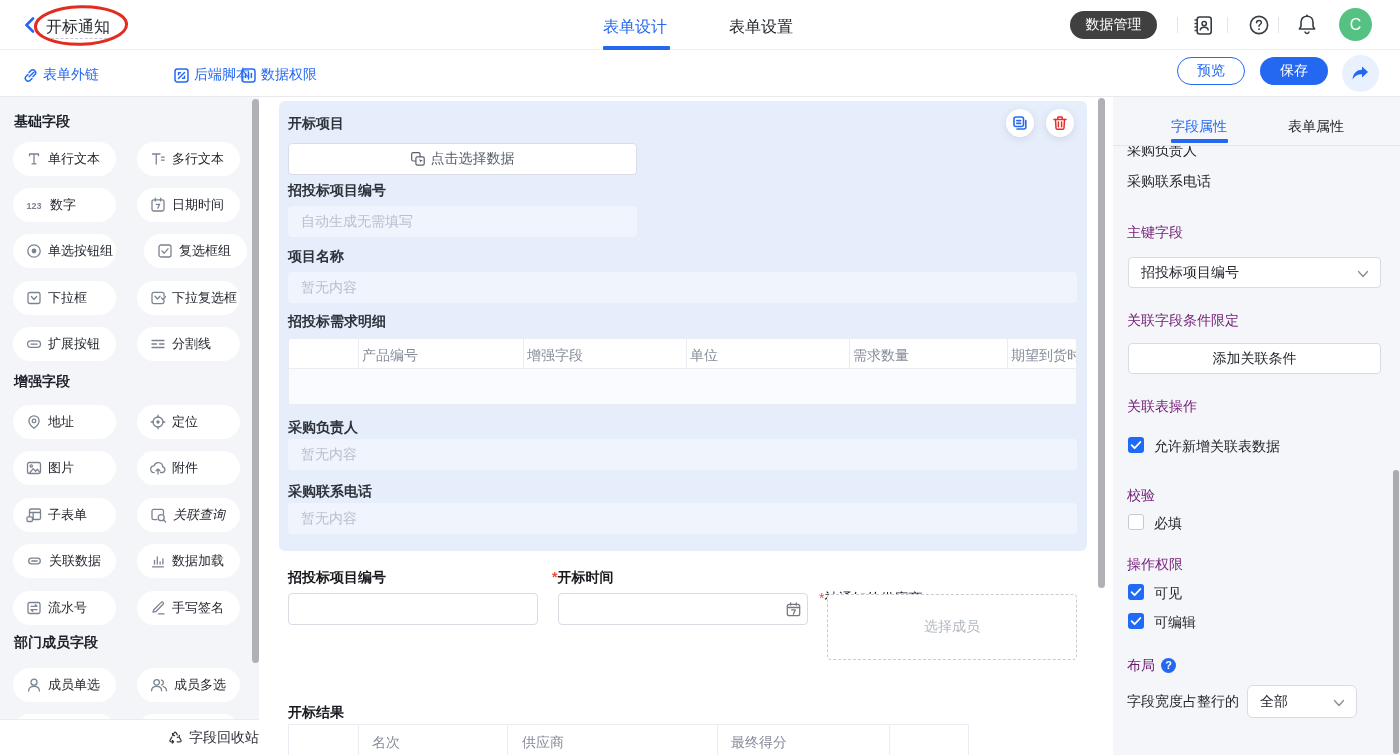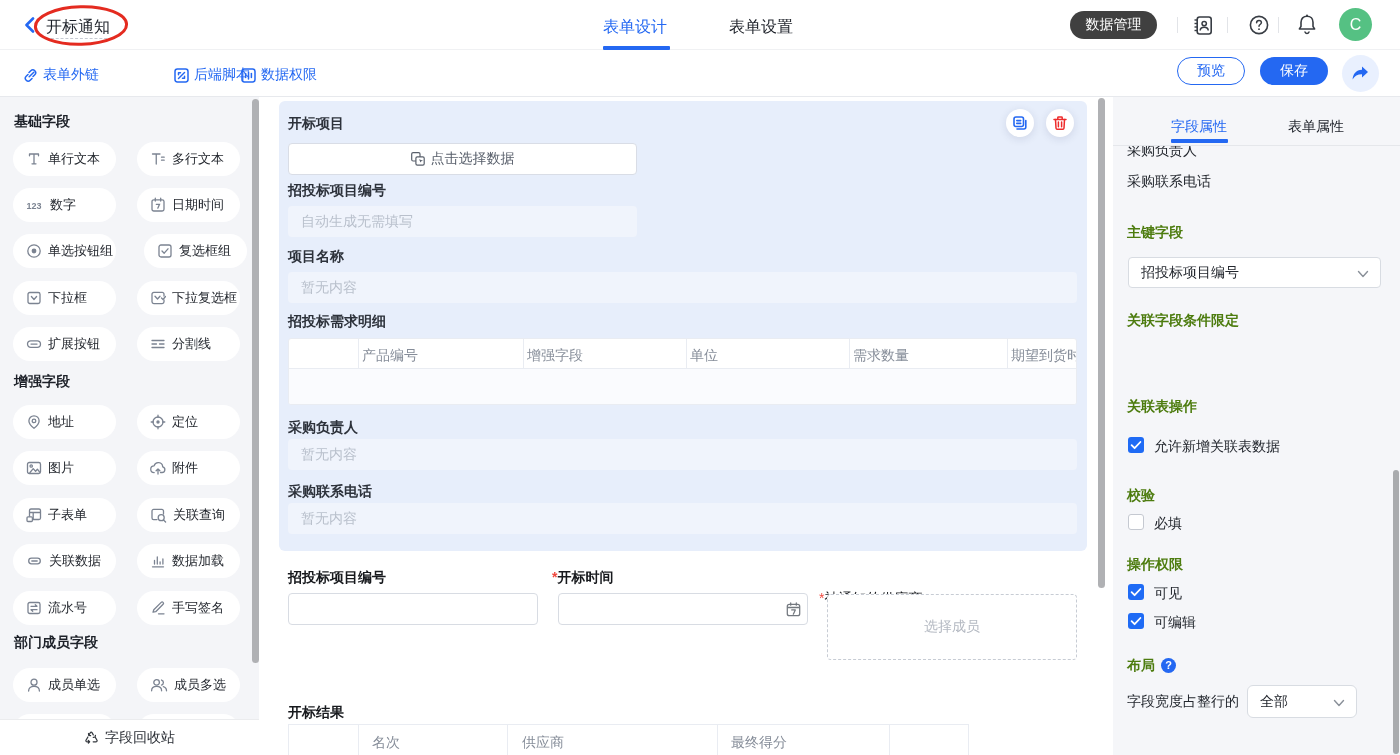--- a/index.html
+++ b/index.html
@@ -14,33 +14,33 @@
 .hdiv{position:absolute;top:17px;width:1px;height:16px;background:#e2e4e8;}
 
 #tbar{position:absolute;left:0;top:50px;width:1400px;height:47px;background:#fff;border-bottom:1px solid #e7e9ed;}
 .tlink{position:absolute;top:16px;font-size:14px;color:#2468f2;display:flex;align-items:center;gap:5px;}
 .pillbtn{position:absolute;top:7px;height:28px;border-radius:16px;font-size:14px;display:flex;align-items:center;justify-content:center;}
 
 #side{position:absolute;left:0;top:97px;width:259px;height:658px;background:#f4f5f8;overflow:hidden;}
 .stitle{position:absolute;left:14px;font-size:14px;font-weight:700;color:#1d2129;}
 .fpill{position:absolute;width:103px;height:34px;background:#fff;border-radius:17px;display:flex;align-items:center;padding-left:13px;gap:6px;font-size:13px;color:#23272e;white-space:nowrap;}
 .fpill svg{flex:0 0 auto;}
-#sidebot{position:absolute;left:0;top:719px;width:259px;height:36px;background:#fff;border-top:1px solid #ebecee;display:flex;align-items:center;justify-content:center;gap:6px;font-size:14px;color:#2b2f36;z-index:5;}
+#sidebot{position:absolute;left:0;top:719px;width:259px;height:36px;background:#fff;border-top:1px solid #ebecee;display:flex;align-items:center;justify-content:flex-end;gap:6px;font-size:14px;color:#2b2f36;z-index:5;}
 .sbar{position:absolute;border-radius:4px;background:#b0b1b4;}
 
 #canvas{position:absolute;left:259px;top:97px;width:854px;height:658px;background:#fff;}
 #blueblk{position:absolute;left:20px;top:4px;width:808px;height:450px;background:#e7eefb;border-radius:6px;}
 .flabel{position:absolute;font-size:14px;font-weight:700;color:#2d323b;line-height:15px;}
 .ghinput{position:absolute;height:31px;background:#f0f4fc;border-radius:4px;font-size:14px;color:#b9c0cc;line-height:31px;padding-left:13px;}
 .thead{font-size:14px;color:#868d99;}
 .winput{position:absolute;height:32px;background:#fff;border:1px solid #d8dce3;border-radius:4px;}
 
 #panel{position:absolute;left:1113px;top:97px;width:287px;height:658px;background:#f5f6f9;}
 #ptabs{position:absolute;left:0;top:0;width:287px;height:49px;border-bottom:1px solid #e5e7eb;}
-.ptitle{position:absolute;left:14px;font-size:14px;font-weight:700;color:#4d7c0f;}
+.ptitle{position:absolute;left:14px;font-size:14px;font-weight:400;color:#701a75;}
 .ptext{position:absolute;left:14px;font-size:14px;color:#23272e;}
 .psel{position:absolute;background:#fff;border:1px solid #d8dce2;border-radius:4px;font-size:14px;color:#23272e;}
 .cb{position:absolute;width:16px;height:16px;border-radius:3px;}
 .cb.on{background:#1f6bf5;}
 .cb.off{background:#fff;border:1px solid #c5c9d1;}
 .cblab{position:absolute;font-size:14px;color:#23272e;}
 </style>
 </head>
 <body>
 
@@ -172,21 +172,21 @@
       </svg>图片</div>
   <div class="fpill" style="left:137px;top:354.4px;"><svg width="16" height="16" viewBox="0 0 16 16" fill="none" stroke="#7b8391" stroke-width="1.3" stroke-linecap="round" stroke-linejoin="round">
         <path d="M4.2 12.6 a3.4 3.4 0 0 1-.1-6.8 4.4 4.4 0 0 1 8.6 1 a2.9 2.9 0 0 1-.9 5.7 h-1.3"></path>
         <path d="M8 14 V9 M6.1 10.8 L8 8.9 L9.9 10.8"></path>
       </svg>附件</div>
   <div class="fpill" style="left:13px;top:400.8px;"><svg width="16" height="16" viewBox="0 0 16 16" fill="none" stroke="#7b8391" stroke-width="1.3" stroke-linejoin="round">
         <rect x="3.5" y="2" width="11" height="10.5" rx="1.5"></rect>
         <path d="M3.5 5.5 H14.5 M7.2 5.5 V12.5"></path>
         <rect x="1" y="9.8" width="5.4" height="4.7" rx="1" fill="#fff"></rect>
       </svg>子表单</div>
-  <div class="fpill" style="left:137px;top:400.8px;"><svg width="17" height="16" viewBox="0 0 17 16" fill="none" stroke="#7b8391" stroke-width="1.3" stroke-linecap="round">
+  <div class="fpill" style="left:137px;top:400.8px;font-style:italic;"><svg width="17" height="16" viewBox="0 0 17 16" fill="none" stroke="#7b8391" stroke-width="1.3" stroke-linecap="round">
         <path d="M13.5 7 V4 a1.6 1.6 0 0 0-1.6-1.6 H3.6 A1.6 1.6 0 0 0 2 4 v7 a1.6 1.6 0 0 0 1.6 1.6 H7"></path>
         <circle cx="11.2" cy="10.7" r="3"></circle>
         <path d="M13.5 13 L15.6 15"></path>
       </svg>关联查询</div>
   <div class="fpill" style="left:13px;top:447.2px;"><svg width="17" height="16" viewBox="0 0 17 16" fill="none" stroke="#7b8391" stroke-width="1.3" stroke-linecap="round">
         <path d="M8.5 5.2 H5.5 a2.8 2.8 0 0 0 0 5.6 H8.5 M8.5 5.2 H11.5 a2.8 2.8 0 0 1 0 5.6 H8.5 M5.8 8 H11.2"></path>
       </svg>关联数据</div>
   <div class="fpill" style="left:137px;top:447.2px;"><svg width="16" height="16" viewBox="0 0 16 16" fill="none" stroke="#7b8391" stroke-width="1.3" stroke-linecap="round">
         <path d="M2.5 13.8 H13.5"></path>
         <path d="M4.5 11 V7.5 M7.3 11 V4 M10.1 11 V8.8 M12.9 11 V6"></path>
@@ -307,20 +307,21 @@
     <div class="abs" style="left:58px;top:42px;width:57px;height:3.5px;background:#2468f2;border-radius:1px;"></div>
   </div>
   <div class="ptext" style="top:76px;">采购联系电话</div>
   <div class="ptitle" style="top:127px;">主键字段</div>
   <div class="psel" style="left:15px;top:160px;width:253px;height:31px;line-height:29px;padding-left:12px;">招投标项目编号
     <svg class="abs" style="right:11px;top:10px" width="12" height="12" viewBox="0 0 12 12" fill="none" stroke="#8a9099" stroke-width="1.4" stroke-linecap="round" stroke-linejoin="round">
         <path d="M1.5 3.5 L6 8.5 L10.5 3.5"></path>
       </svg>
   </div>
   <div class="ptitle" style="top:215px;">关联字段条件限定</div>
+  <div class="psel" style="left:15px;top:246px;width:253px;height:31px;line-height:29px;text-align:center;">添加关联条件</div>
   <div class="ptitle" style="top:301px;">关联表操作</div>
   <div class="cb on" style="left:15px;top:340px;"><svg width="16" height="16" viewBox="0 0 16 16" fill="none" stroke="#fff" stroke-width="1.8" stroke-linecap="round" stroke-linejoin="round">
         <path d="M3.6 8.2 L6.6 11.2 L12.4 5"></path>
       </svg></div>
   <div class="cblab" style="left:41px;top:341px;">允许新增关联表数据</div>
   <div class="ptitle" style="top:390px;">校验</div>
   <div class="cb off" style="left:15px;top:417px;"></div>
   <div class="cblab" style="left:41px;top:418px;">必填</div>
   <div class="ptitle" style="top:459px;">操作权限</div>
   <div class="cb on" style="left:15px;top:487px;"><svg width="16" height="16" viewBox="0 0 16 16" fill="none" stroke="#fff" stroke-width="1.8" stroke-linecap="round" stroke-linejoin="round">

